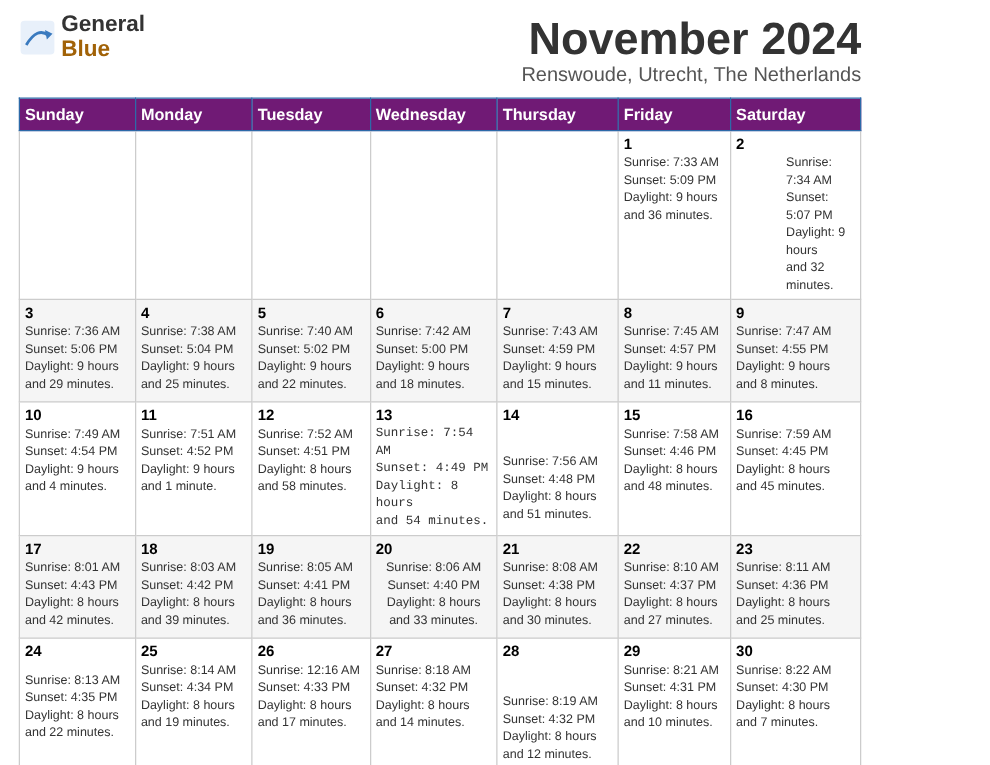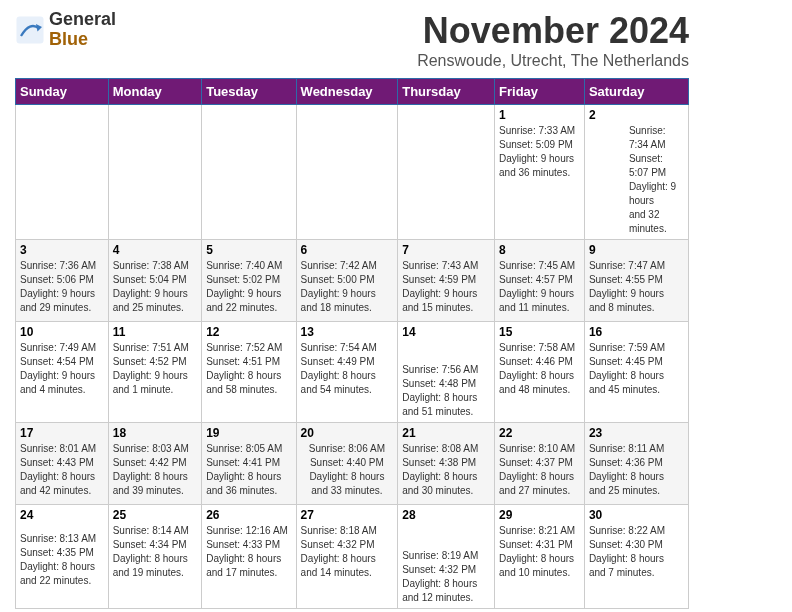--- a/index.html
+++ b/index.html
@@ -173,21 +173,21 @@
           </td>
           <td>
             <div class="day-number">12</div>
             <div class="day-info" style="white-space: pre-line;">Sunrise: 7:52 AM
 Sunset: 4:51 PM
 Daylight: 8 hours
 and 58 minutes.</div>
           </td>
           <td>
             <div class="day-number">13</div>
-            <div class="day-info" style="white-space: pre-line;">Sunrise: 7:54 AM
+            <div class="day-info" style="white-space: pre-line; font-family: Liberation Mono, monospace;">Sunrise: 7:54 AM
 Sunset: 4:49 PM
 Daylight: 8 hours
 and 54 minutes.</div>
           </td>
           <td>
             <div class="day-number">14</div>
             <div class="day-info" style="white-space: pre-line; margin-top: 24px;">Sunrise: 7:56 AM
 Sunset: 4:48 PM
 Daylight: 8 hours
 and 51 minutes.</div>

